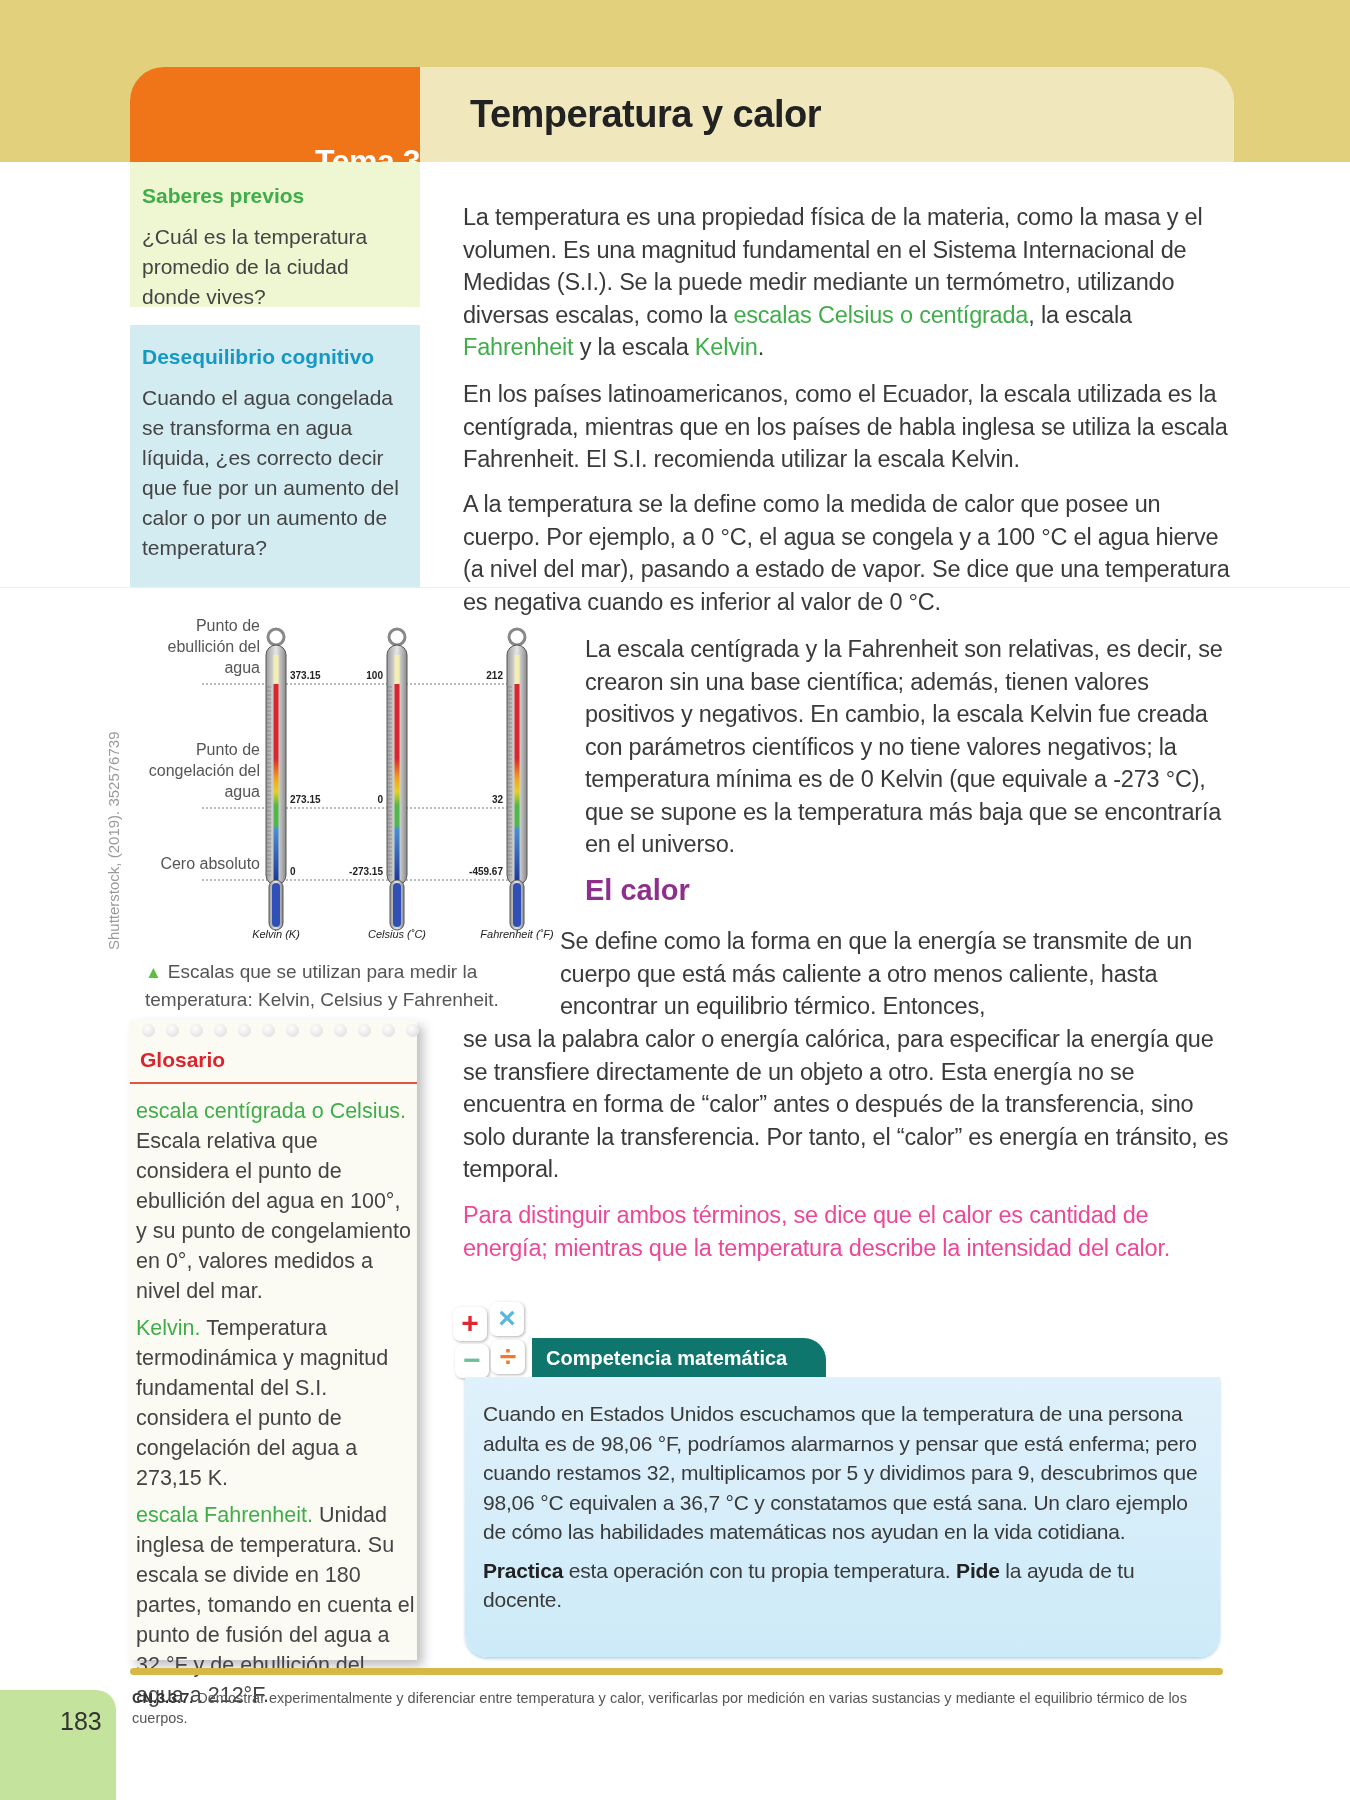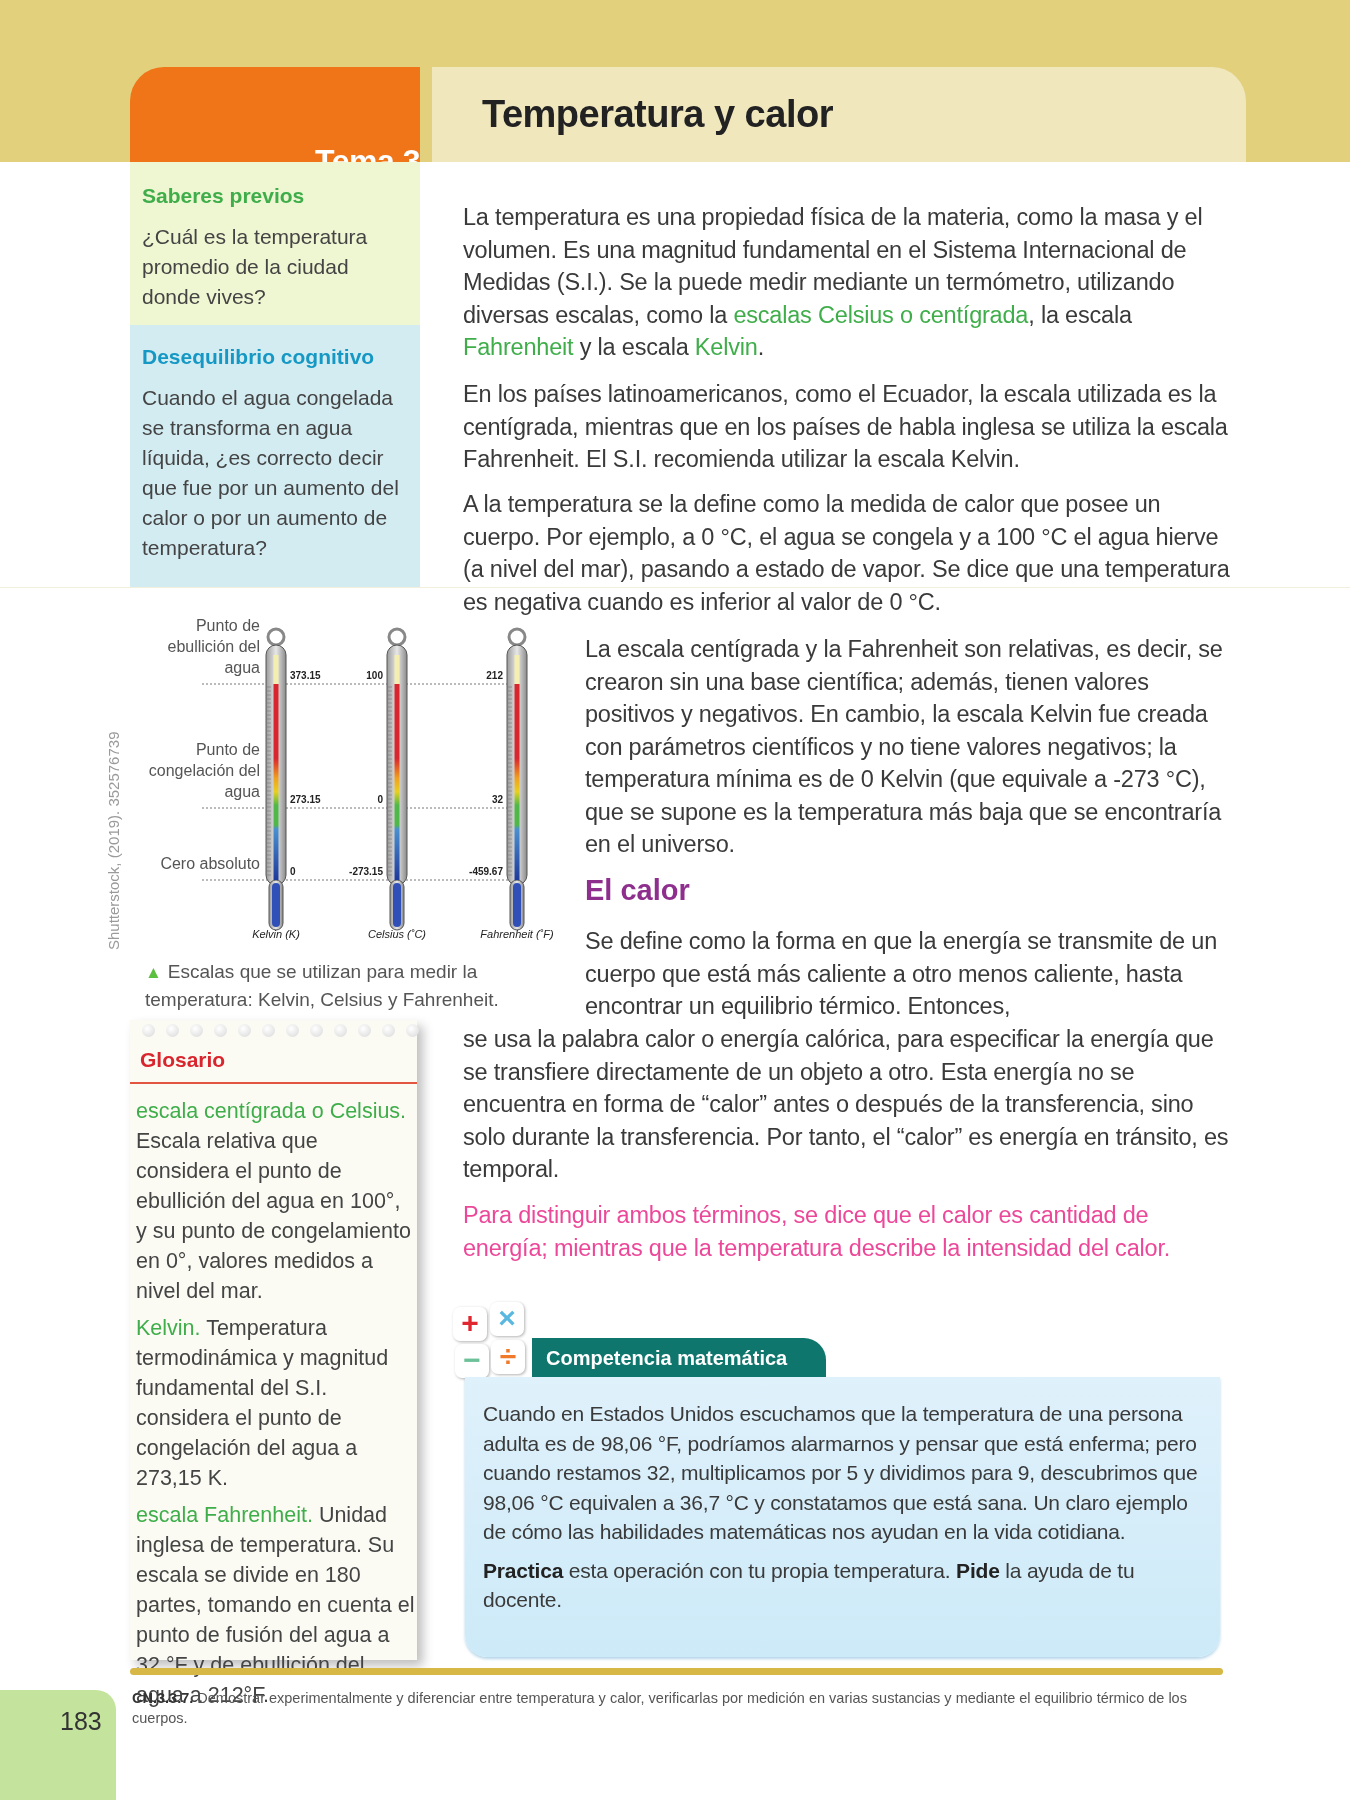--- a/index.html
+++ b/index.html
@@ -2,40 +2,40 @@
 <html><head>
 <meta charset="utf-8">
 <style>
   * { box-sizing: border-box; margin: 0; padding: 0; }
   html, body { width: 1350px; height: 1800px; background: #ffffff; overflow: hidden; }
   body { position: relative; font-family: "Liberation Sans", sans-serif; color: #333333; }
 
   .top-band { position: absolute; left: 0; top: 0; width: 1350px; height: 162px; background: #e3d07d; }
   .header-tab { position: absolute; left: 130px; top: 67px; width: 290px; height: 95px; background: #f07418; border-top-left-radius: 34px; }
   .header-tab span { position: absolute; left: 0; right: 0; top: 28px; text-align: right; color: #fff; font-size: 32px; font-weight: bold; letter-spacing: -0.5px; margin-top: 48px; }
-  .header-title-box { position: absolute; left: 432px; top: 67px; width: 814px; height: 95px; background: #f0e7bd; border-top-right-radius: 34px; }
+  .header-title-box { position: absolute; left: 420px; top: 67px; width: 814px; height: 95px; background: #f0e7bd; border-top-right-radius: 34px; }
   .header-title-box span { position: absolute; left: 50px; top: 26px; font-size: 38px; font-weight: bold; color: #222; letter-spacing: -0.5px; }
 
-  .saberes { position: absolute; left: 130px; top: 162px; width: 290px; height: 163px; background: #eff6d2; padding: 22px 12px 0 12px; }
+  .saberes { position: absolute; left: 130px; top: 162px; width: 290px; height: 145px; background: #eff6d2; padding: 22px 12px 0 12px; }
   .desequilibrio { position: absolute; left: 130px; top: 325px; width: 290px; height: 262px; background: #d3ecf2; padding: 20px 12px 0 12px; }
   .side-head { font-size: 21px; font-weight: bold; margin-bottom: 14px; }
   .saberes .side-head { color: #3fae4a; }
   .desequilibrio .side-head { color: #1698c4; }
   .side-body { font-size: 21px; line-height: 30px; color: #444; }
 
   .divider-line { position: absolute; left: 0; top: 587px; width: 1350px; height: 1px; background: #f2efdc; }
 
   .main-col { position: absolute; left: 463px; font-size: 23.5px; line-height: 32.5px; color: #3a3a3a; letter-spacing: -0.2px; }
   .green { color: #3fae4a; }
   .p1 { top: 201px; width: 770px; }
   .p2 { top: 378px; width: 770px; }
   .p3 { top: 488px; width: 770px; }
   .p4 { position: absolute; left: 585px; top: 633px; width: 650px; font-size: 23.5px; line-height: 32.5px; color: #3a3a3a; letter-spacing: -0.2px; }
   .calor-heading { position: absolute; left: 585px; top: 874px; font-size: 29px; font-weight: bold; color: #8e2f8e; }
-  .p5 { position: absolute; left: 585px; top: 925px; width: 650px; font-size: 23.5px; line-height: 32.5px; color: #3a3a3a; letter-spacing: -0.2px; }
+  .p5 { position: absolute; left: 560px; top: 925px; width: 650px; font-size: 23.5px; line-height: 32.5px; color: #3a3a3a; letter-spacing: -0.2px; }
   .p6 { position: absolute; left: 463px; top: 1023px; width: 770px; font-size: 23.5px; line-height: 32.5px; color: #3a3a3a; letter-spacing: -0.2px; }
   .p7 { position: absolute; left: 463px; top: 1199px; width: 770px; font-size: 23.5px; line-height: 32.5px; color: #ec4899; letter-spacing: -0.2px; }
 
   .credit { position: absolute; left: 105px; top: 950px; transform: rotate(-90deg); transform-origin: left top; font-size: 15px; color: #9a9a9a; white-space: nowrap; }
 
   .thermo-fig { position: absolute; left: 130px; top: 615px; width: 420px; height: 330px; }
   .thermo-label { position: absolute; font-size: 16px; color: #555; text-align: right; line-height: 21px; }
   .caption { position: absolute; left: 145px; top: 958px; width: 400px; font-size: 19px; line-height: 27px; color: #555; }
   .caption .tri { color: #5cbf3f; font-size: 17px; margin-right: 6px; }
 

